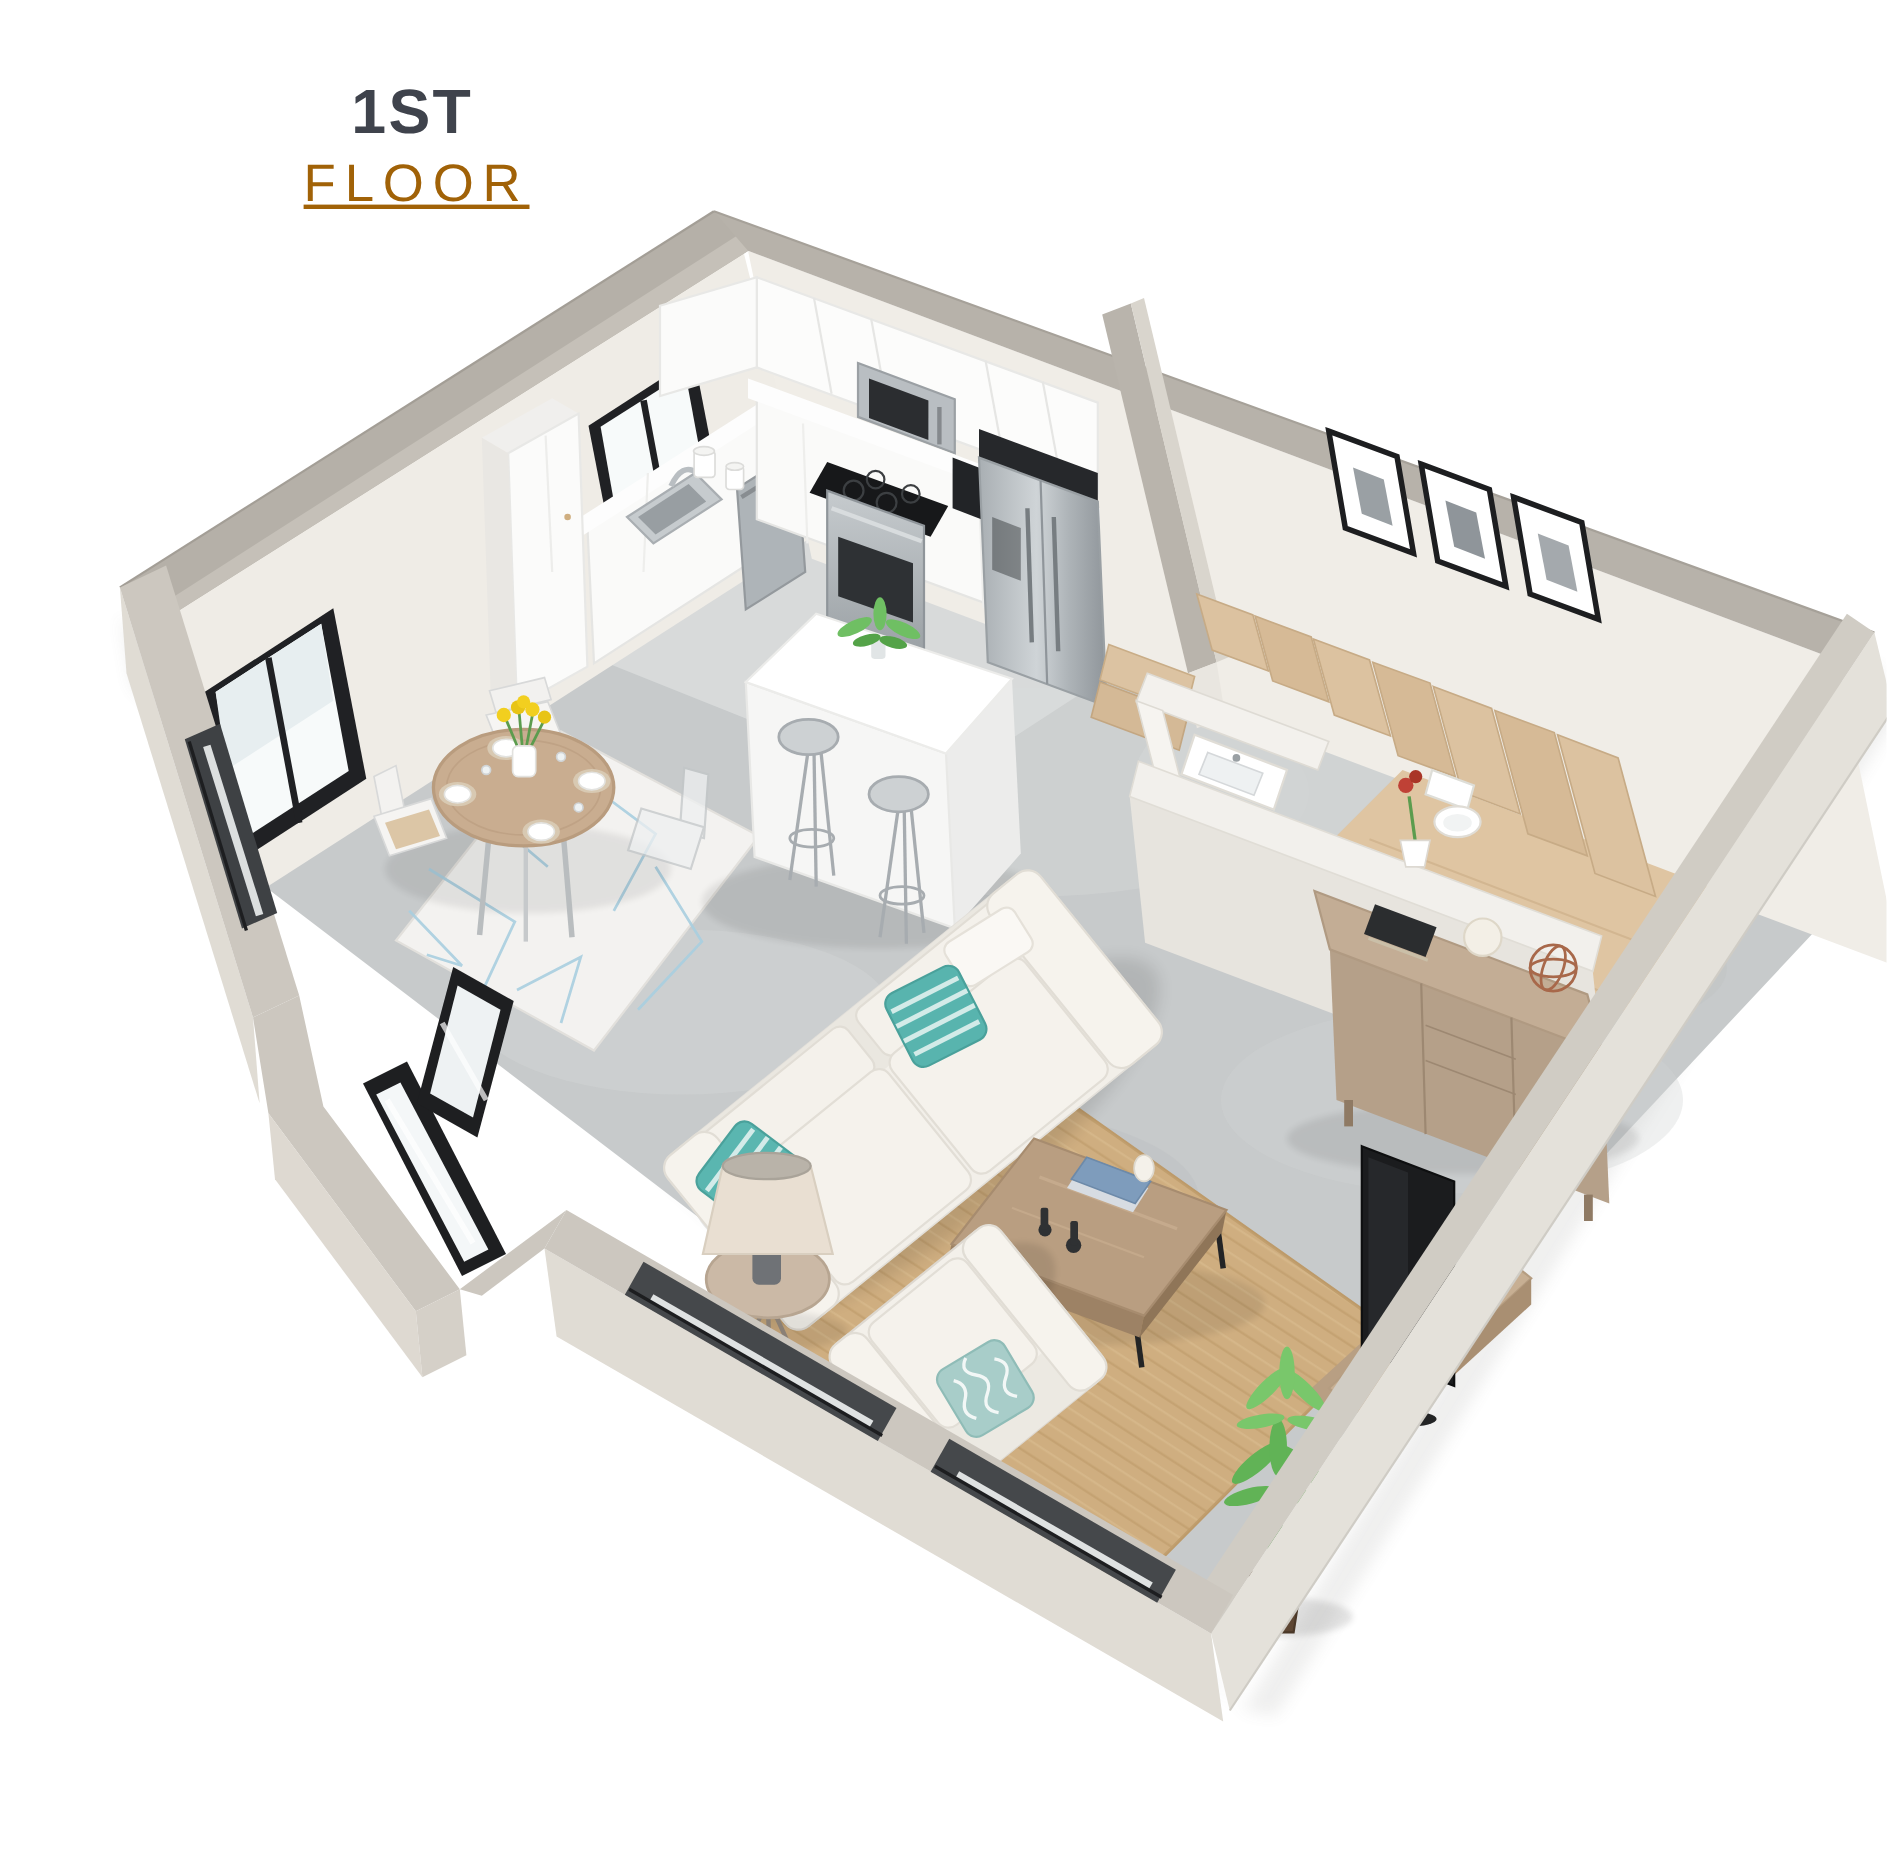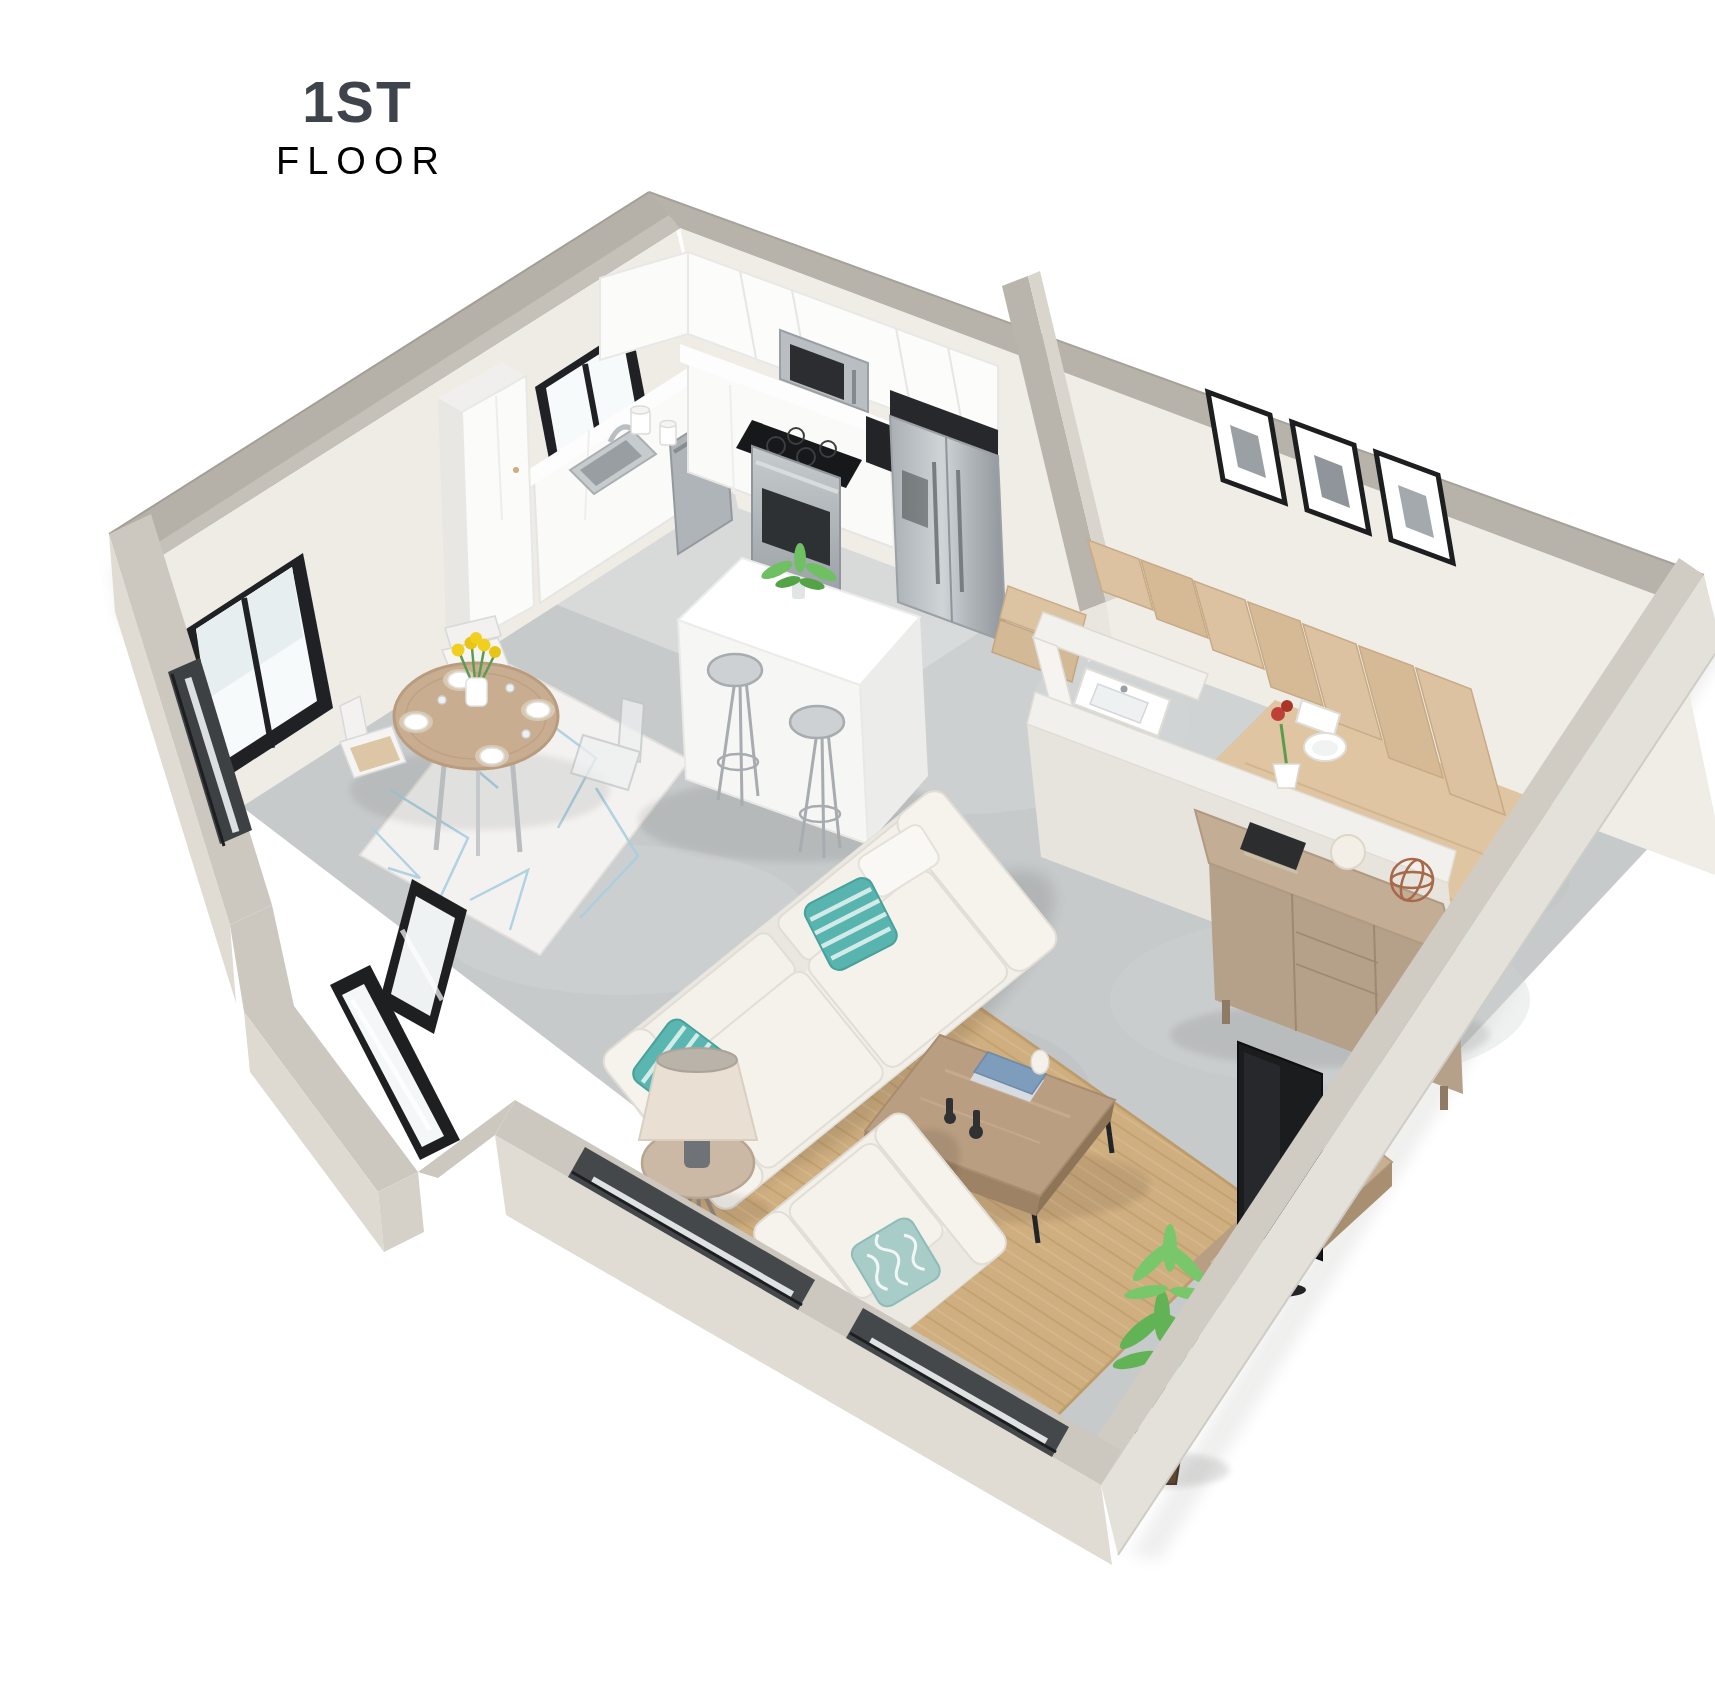--- a/index.html
+++ b/index.html
@@ -1,20 +1,20 @@
 <!DOCTYPE html>
 <html><head>
 <meta charset="utf-8">
 <style>
   html,body{margin:0;padding:0;background:#ffffff;}
   .canvas{position:relative;width:1715px;height:1686px;background:#ffffff;overflow:hidden;
           font-family:"Liberation Sans", sans-serif;margin-left:40px;}
   .title-block{position:absolute;left:228px;top:74px;text-align:center;color:#3e424b;user-select:none;}
   .title-number{font-size:57px;font-weight:700;letter-spacing:2px;line-height:1;color:#3f434c;}
-  .title-label{font-size:38px;font-weight:300;letter-spacing:8px;margin-top:9px;color:#000000;text-indent:8px;}
+  .title-label{font-size:48px;font-weight:300;letter-spacing:8px;margin-top:9px;color:#a16207;text-indent:8px;text-decoration:underline;}
   svg{position:absolute;left:0;top:0;}
   .ws{stroke:#e2dfd9;stroke-width:1.5;}
 </style>
 </head>
 <body>
 
 <div class="canvas">
 
   <svg width="1715" height="1686" viewBox="0 0 1715 1686">
     <defs>

